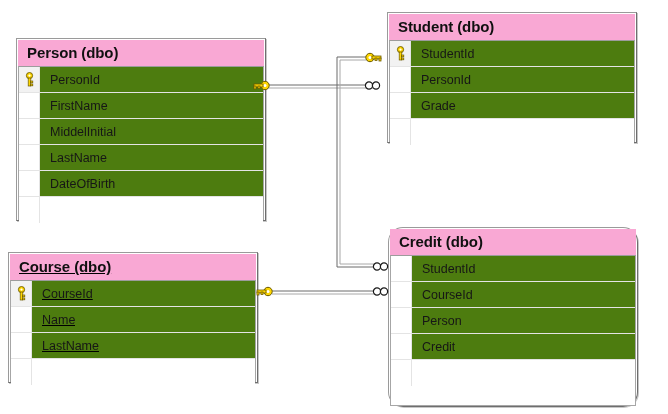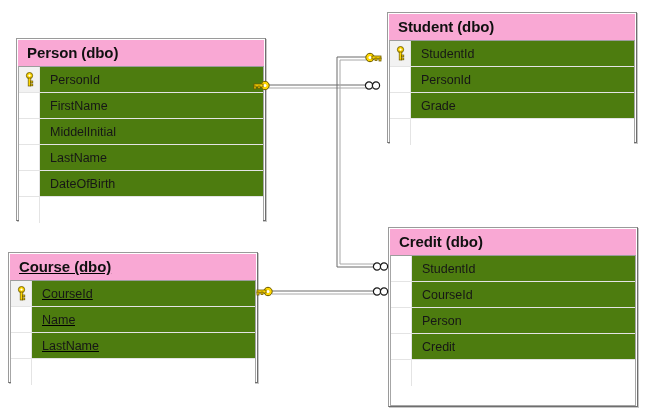--- a/index.html
+++ b/index.html
@@ -244,21 +244,21 @@
         <div class="gutter"></div>
         <div class="col-name">LastName</div>
       </div>
       <div class="row filler">
         <div class="gutter"></div>
         <div class="col-name"></div>
       </div>
     </div>
   </div>
 
-  <div class="table-box" id="tbl-credit" style="left:388px;top:227px;width:250px;height:180px;">
+  <div class="table-box" id="tbl-credit" style="left:388px;top:227px;width:250px;height:180px;border-radius:15px;">
     <div class="table-header">Credit (dbo)</div>
     <div class="grid" style="height:151px;">
       <div class="row">
         <div class="gutter"></div>
         <div class="col-name">StudentId</div>
       </div>
       <div class="row">
         <div class="gutter"></div>
         <div class="col-name">CourseId</div>
       </div>

